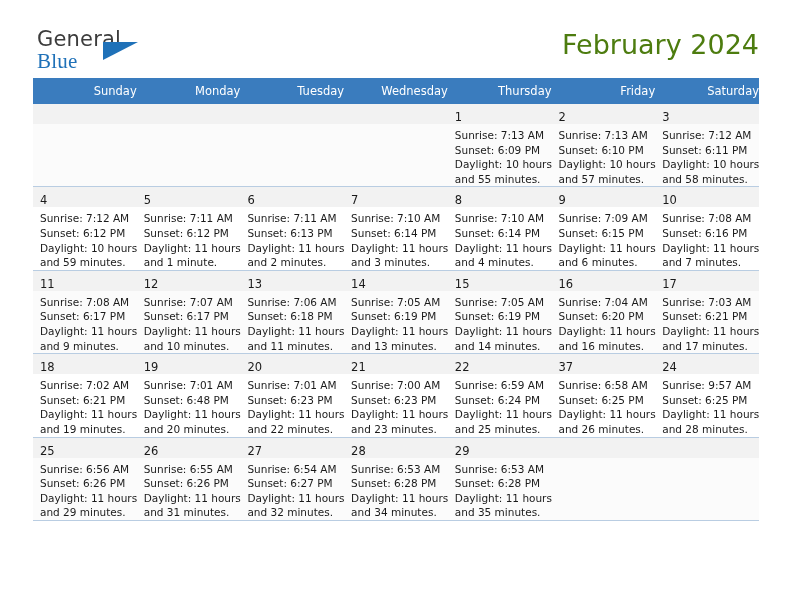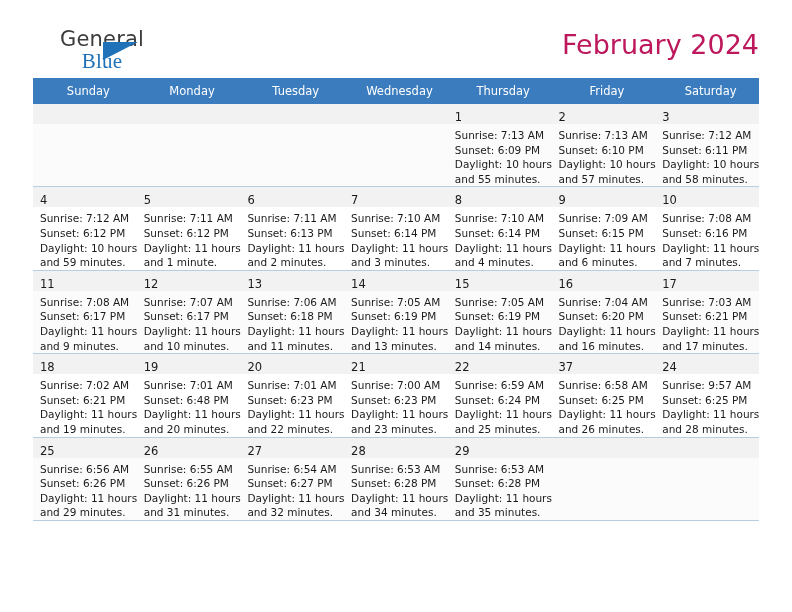--- a/index.html
+++ b/index.html
@@ -29,21 +29,20 @@
     justify-content: space-between;
     padding-top: 28px;
     height: 72px;
     box-sizing: border-box;
   }
   .brand {
     position: relative;
     width: 130px;
     height: 52px;
     padding-left: 4px;
-    text-align: center;
   }
   .brand-general {
     font-size: 21px;
     color: #3c3c3c;
     letter-spacing: 0.2px;
     line-height: 22px;
     font-family: "DejaVu Sans", sans-serif;
   }
   .brand-blue {
     font-size: 21px;
@@ -61,21 +60,21 @@
     height: 0;
     border-left: 35px solid #1f71b8;
     border-bottom: 18px solid transparent;
   }
   .title-block {
     text-align: right;
     padding-top: 1px;
   }
   .cal-title {
     font-size: 27px;
-    color: #be185d;
+    color: #4d7c0f;
     line-height: 32px;
     font-weight: normal;
     font-family: "DejaVu Sans", sans-serif;
   }
   .cal-subtitle {
     font-size: 13px;
     color: #1a1a1a;
     line-height: 20px;
     margin-top: 6px;
     font-family: "DejaVu Sans", sans-serif;
@@ -86,21 +85,21 @@
     border-collapse: collapse;
     width: 726px;
     table-layout: fixed;
     margin-top: 6px;
   }
   table.calendar th {
     background: #3a7cbe;
     color: #ffffff;
     font-size: 11.5px;
     font-weight: normal;
-    text-align: center;
+    text-align: right;
     padding: 6px 0 6px 7px;
     height: 12px;
     font-family: "DejaVu Sans", sans-serif;
   }
   table.calendar td {
     vertical-align: top;
     border-bottom: 1px solid #b9cde2;
     height: 82px;
     padding: 0;
     background: #ffffff;

